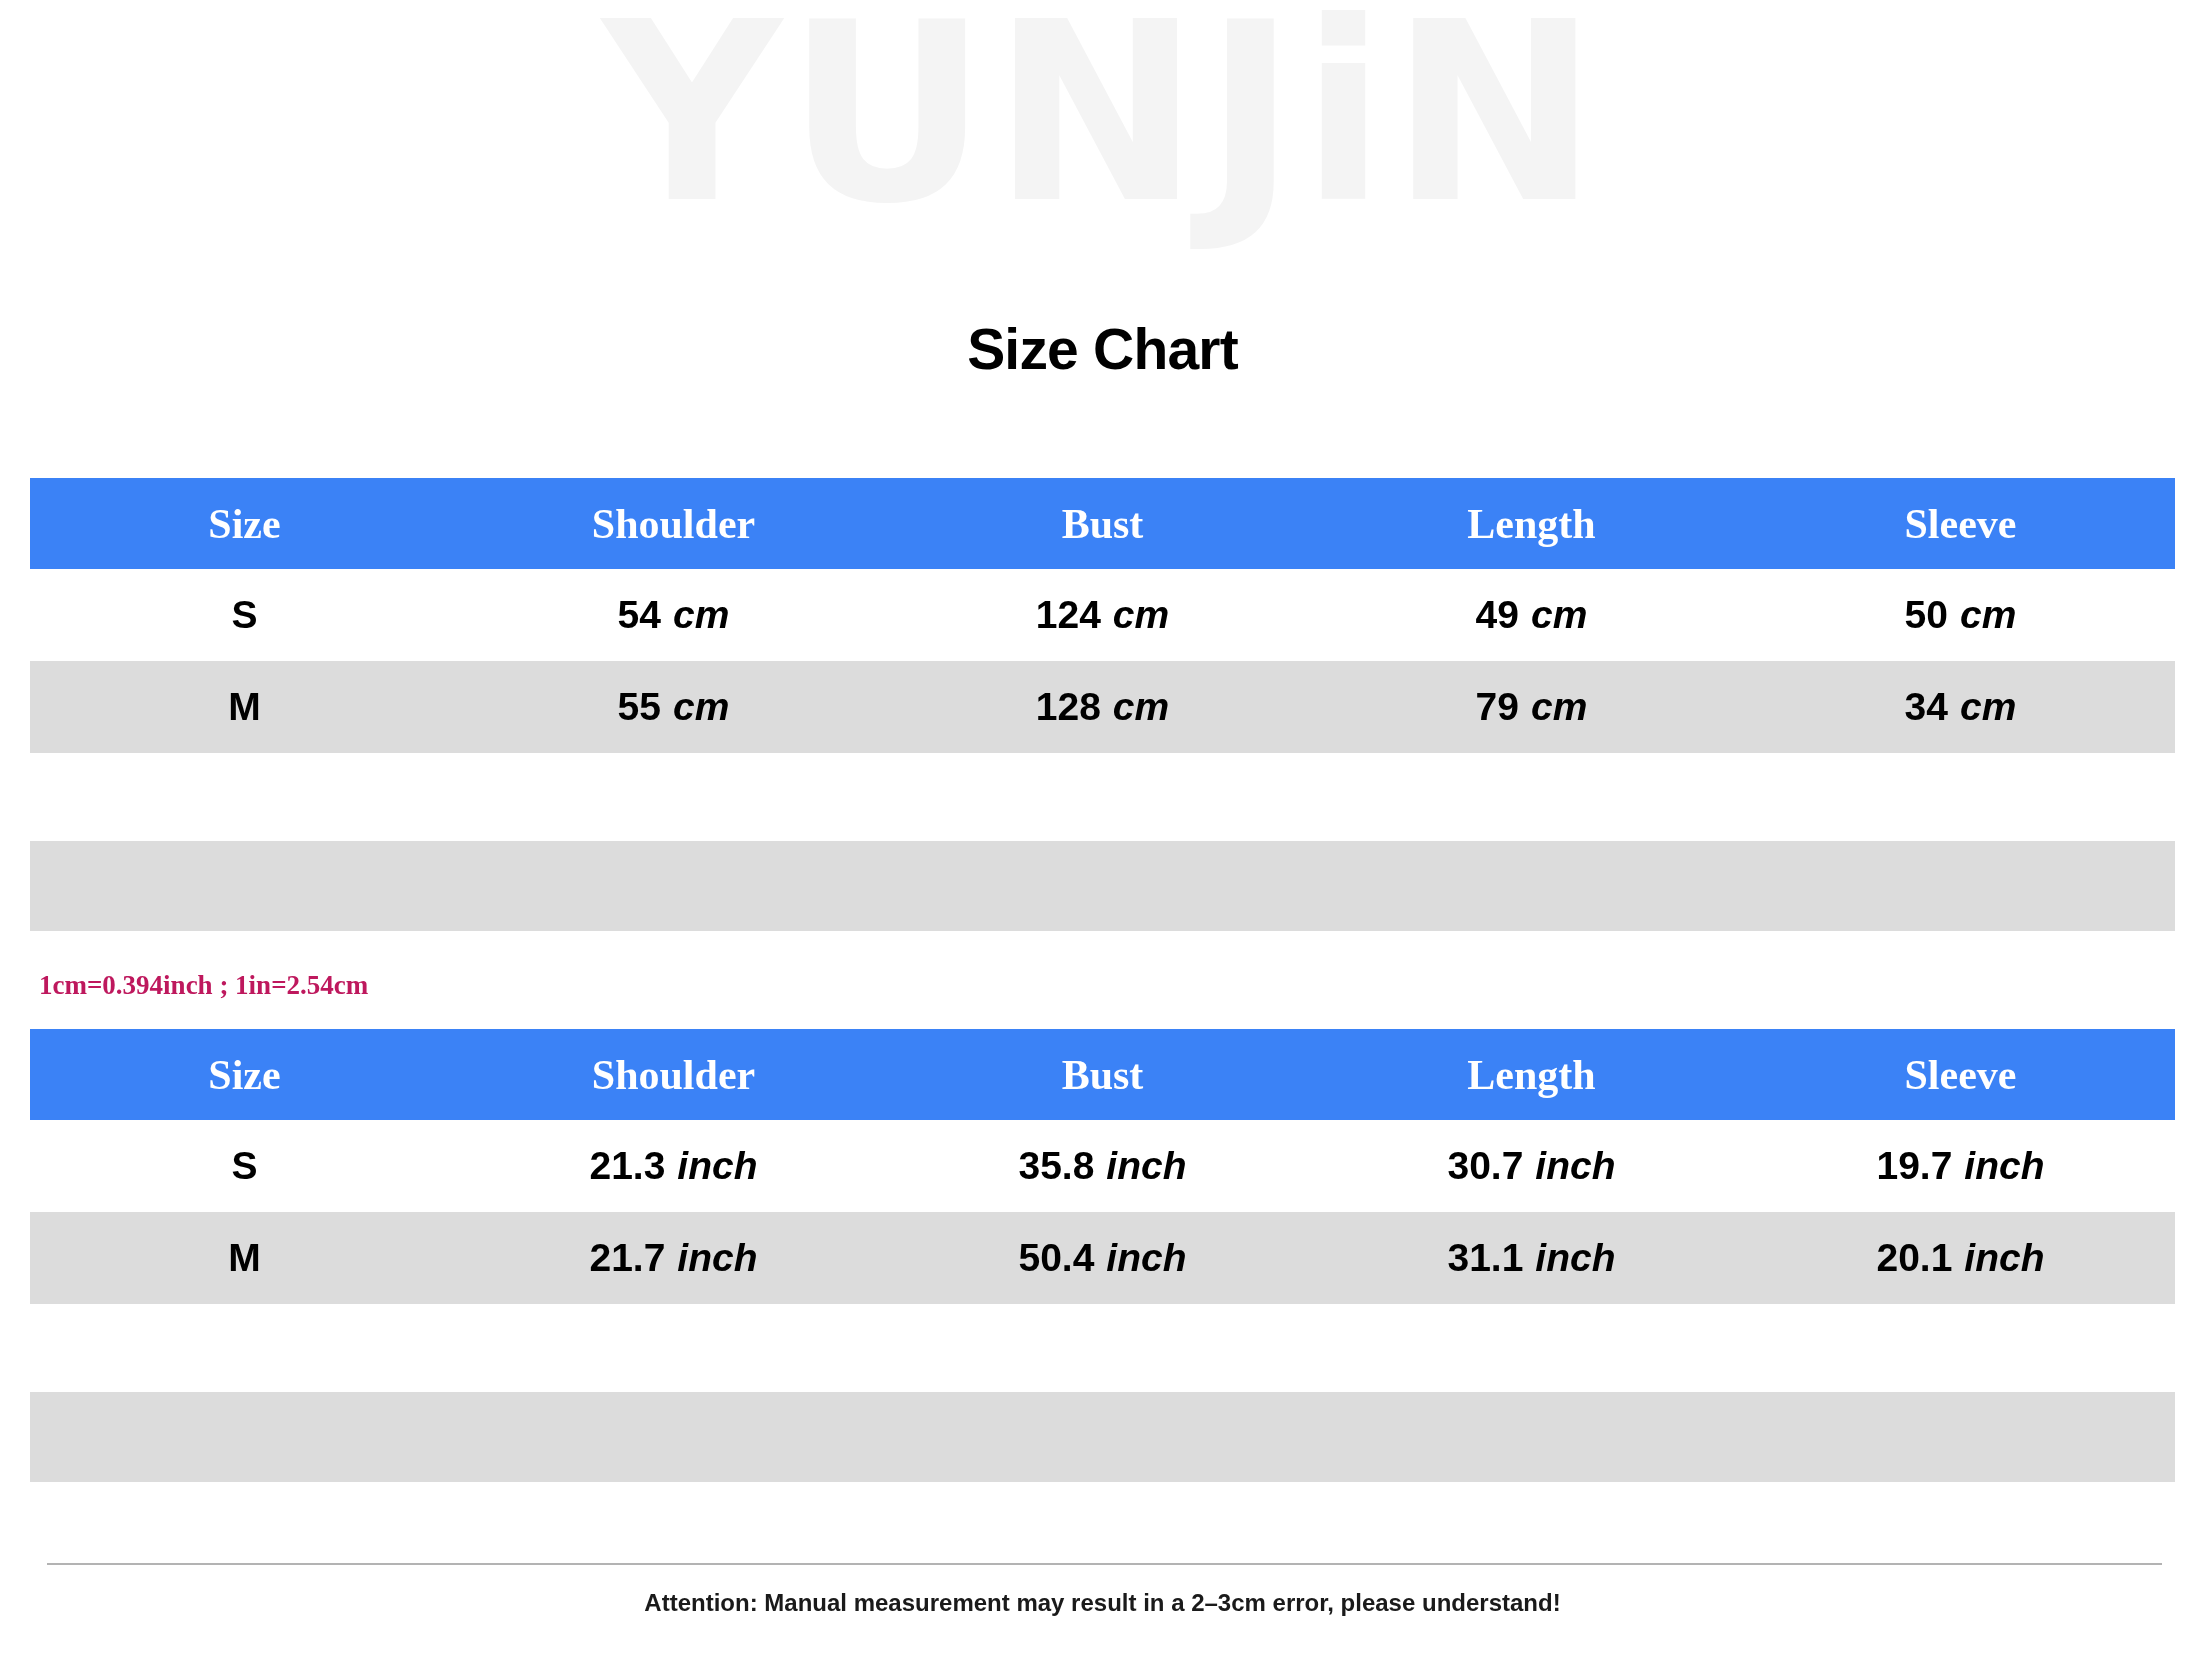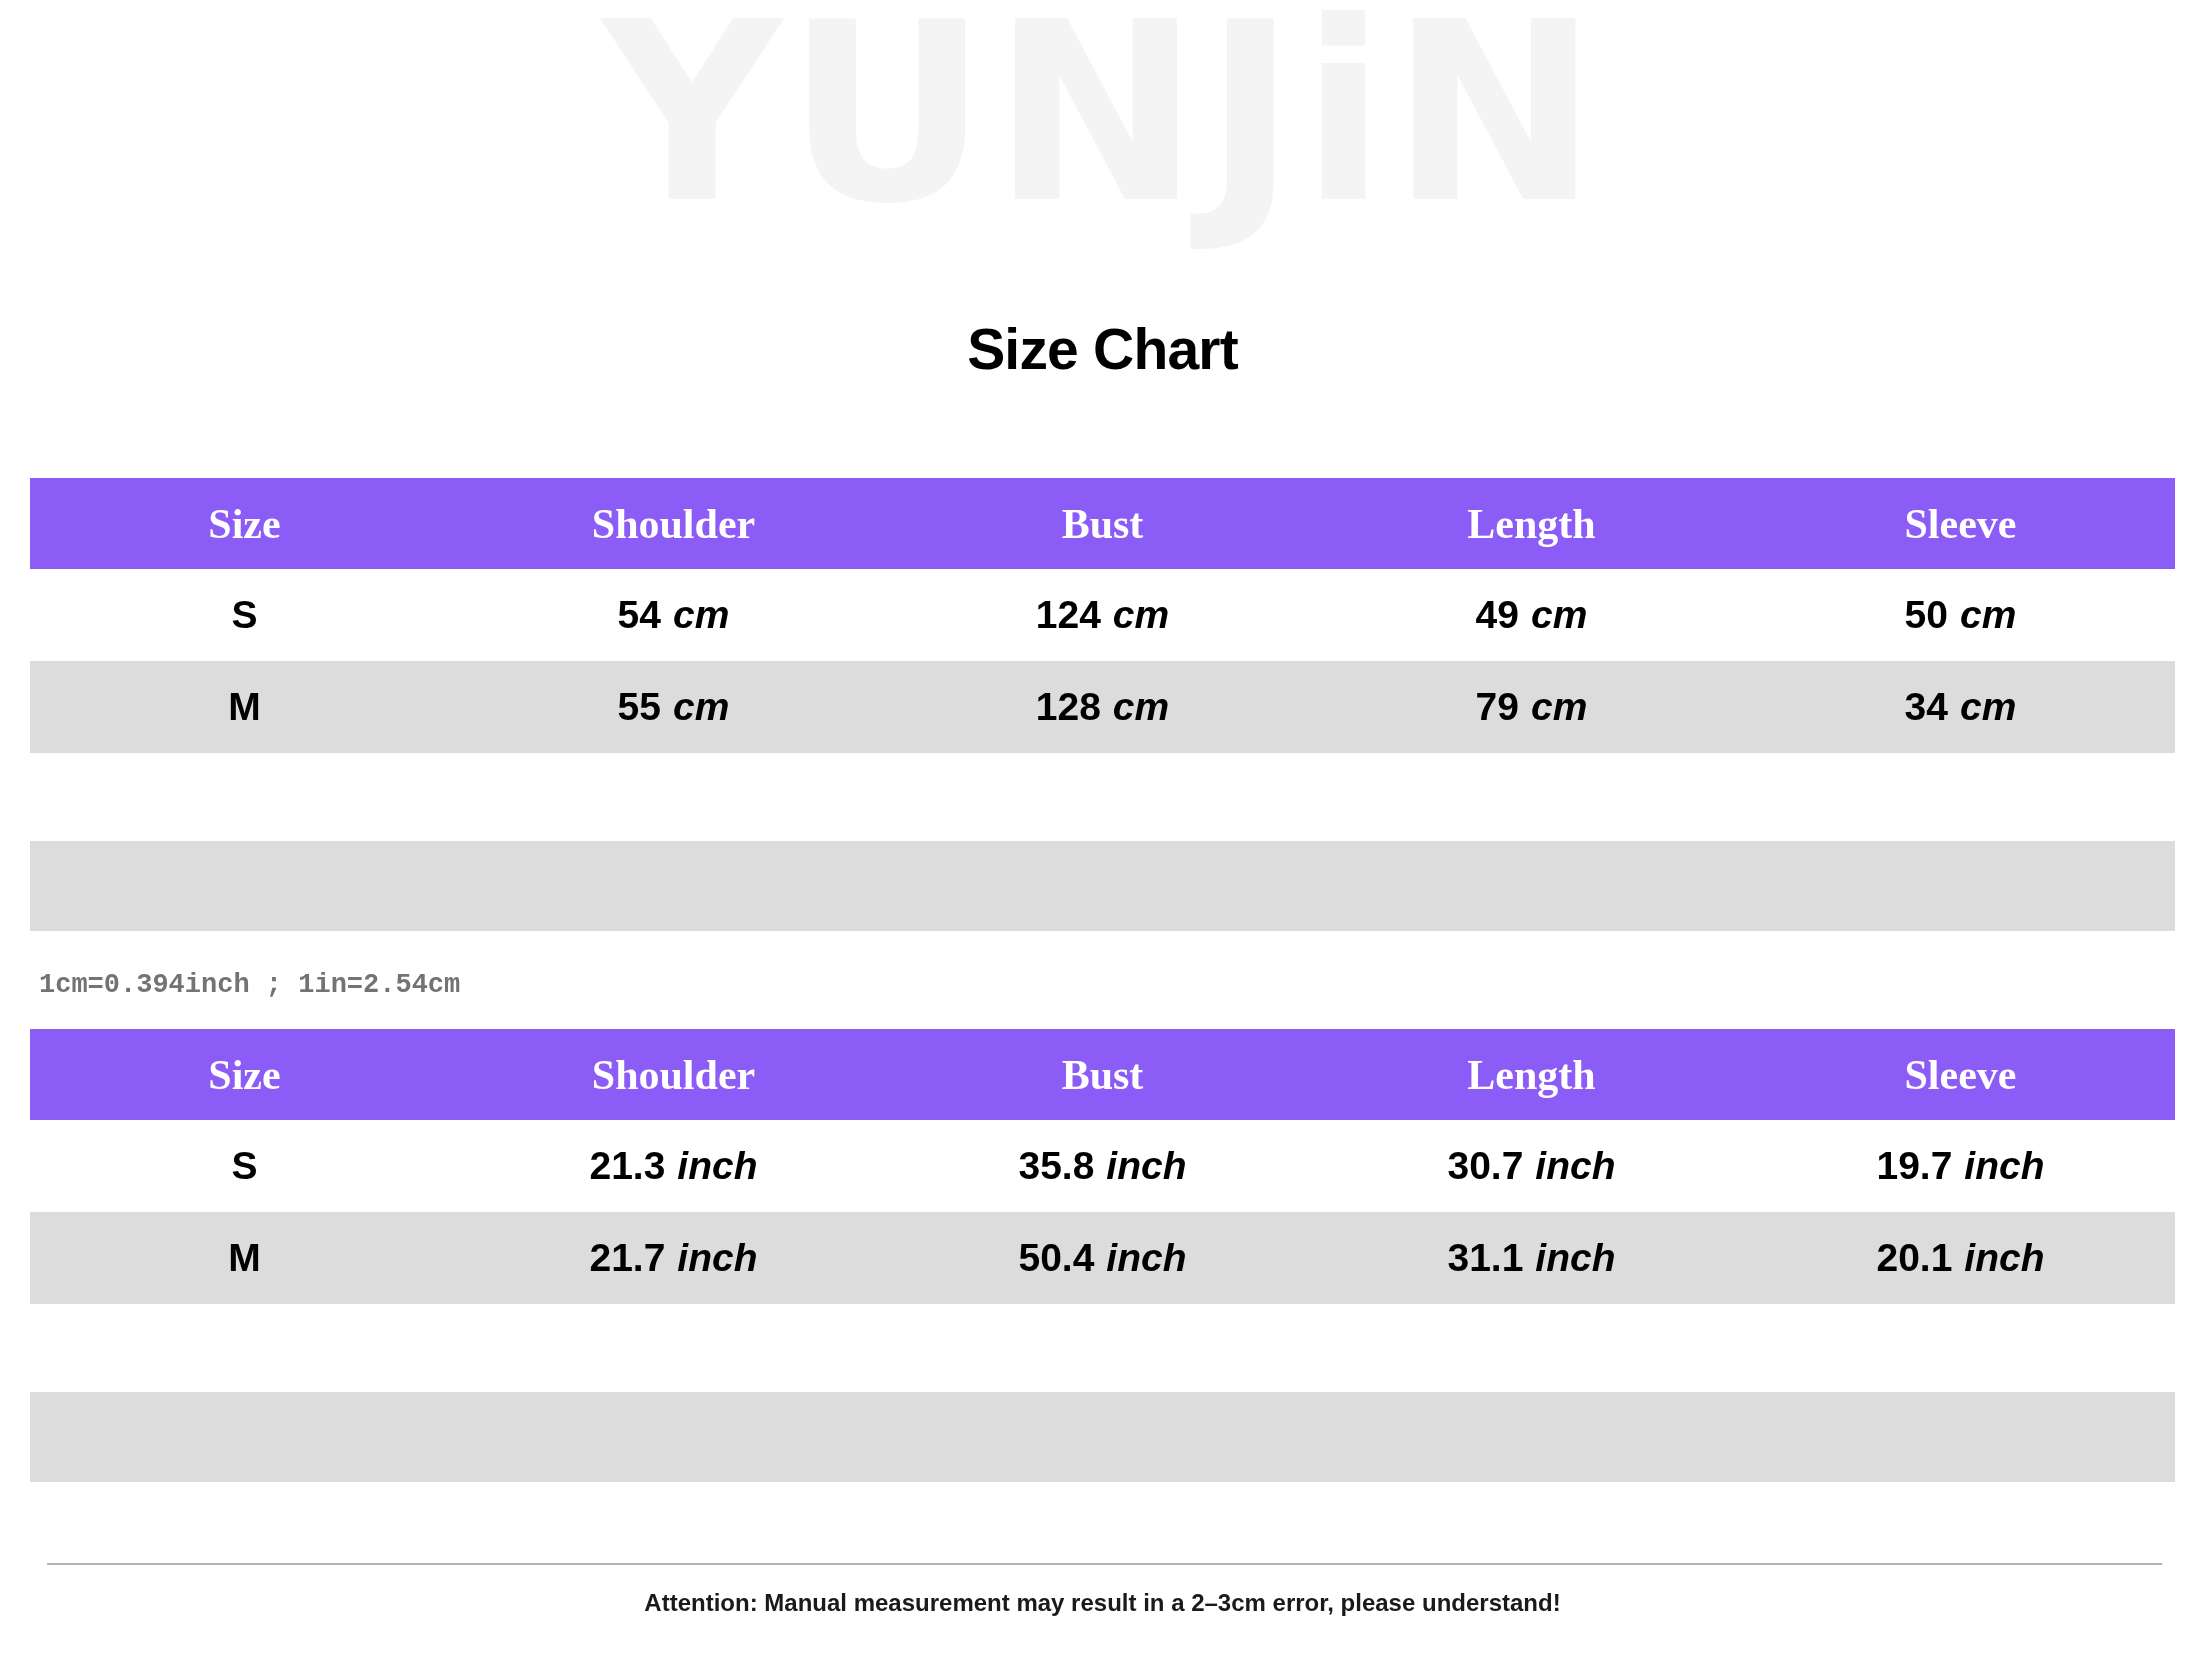--- a/index.html
+++ b/index.html
@@ -51,21 +51,21 @@
     position: absolute;
     left: 30px;
     width: 2145px;
     border-collapse: collapse;
     table-layout: fixed;
   }
   .size-table.cm { top: 478px; }
   .size-table.inch { top: 1029px; }
 
   .size-table th {
-    background: #8b5cf6;
+    background: #3b82f6;
     color: #ffffff;
     font-family: "Liberation Serif", serif;
     font-size: 42px;
     font-weight: 700;
     height: 89px;
     text-align: center;
     vertical-align: middle;
     border: none;
   }
   .size-table td {
@@ -91,24 +91,24 @@
     background: #dcdcdc;
   }
   .filler.one { top: 841px; }
   .filler.two { top: 1392px; }
 
   
   .conv-note {
     position: absolute;
     left: 39px;
     top: 970px;
-    font-family: Liberation Mono, monospace;
+    font-family: Liberation Serif, serif;
     font-size: 27px;
     font-weight: 700;
-    color: #737373;
+    color: #be185d;
   }
 
   
   .footer-rule {
     position: absolute;
     left: 47px;
     top: 1563px;
     width: 2115px;
     height: 2.3px;
     background: #b3b3b3;

